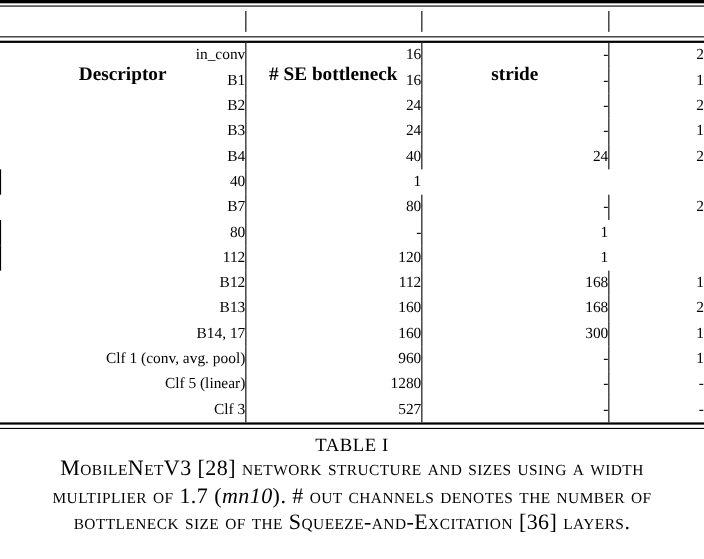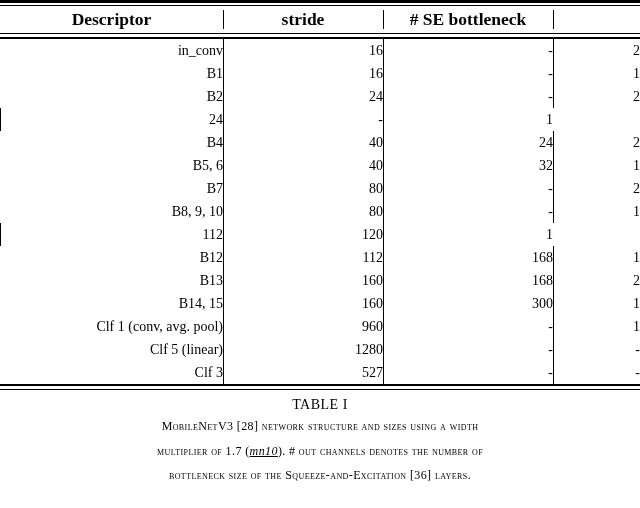--- a/index.html
+++ b/index.html
@@ -29,20 +29,21 @@
     position: relative;
     height: 27px;
   }
   .thead .grid-row { height: 27px; }
   .th {
     font-weight: bold;
     font-size: 17.5px;
     line-height: 27px;
     text-align: center;
     white-space: nowrap;
+    margin-top: 48px;
   }
   .hsep {
     position: absolute;
     top: 4px;
     height: 19px;
     width: 0;
     border-left: 1.5px solid #000;
   }
   .hsep.s1 { left: 223px; }
   .hsep.s2 { left: 383px; }
@@ -58,50 +59,49 @@
     overflow: hidden;
   }
   .td.vline { border-left: 1.5px solid #000; }
 
   
   .caption {
     margin-top: 5px;
     text-align: center;
   }
   .cap-label {
-    font-size: 14px;
+    font-size: 17px;
     line-height: 19px;
     letter-spacing: 0.5px;
     white-space: nowrap;
   }
   .cap-line {
     font-variant: small-caps;
-    font-size: 12px;
+    font-size: 20px;
     line-height: 24.5px;
     letter-spacing: 0.4px;
     white-space: nowrap;
   }
   .cap-line .it {
     font-variant: normal;
     font-style: italic;
-    text-decoration: underline;
   }
 </style>
 </head>
 <body>
 
 <div class="page">
 
   <div class="rule-double-top"></div>
 
   <div class="thead">
     <div class="grid-row">
       <div class="th">Descriptor</div>
+      <div class="th"># SE bottleneck</div>
       <div class="th">stride</div>
-      <div class="th"># SE bottleneck</div>
     </div>
     <div class="hsep s1"></div>
     <div class="hsep s2"></div>
     <div class="hsep s3"></div>
   </div>
 
   <div class="rule-double-header"></div>
 
   <div class="tbody">
     <div class="grid-row">
@@ -119,48 +119,46 @@
     </div>
 
     <div class="grid-row">
       <div class="td">B2</div>
       <div class="td vline">24</div>
       <div class="td vline">-</div>
       <div class="td vline">2</div>
     </div>
 
     <div class="grid-row">
+      <div class="td">B3</div>
       <div class="td vline">24</div>
       <div class="td vline">-</div>
       <div class="td vline">1</div>
     </div>
 
     <div class="grid-row">
       <div class="td">B4</div>
       <div class="td vline">40</div>
       <div class="td vline">24</div>
       <div class="td vline">2</div>
     </div>
 
     <div class="grid-row">
-      <div class="td">B5, 6</div>
       <div class="td vline">40</div>
-      <div class="td vline">32</div>
       <div class="td vline">1</div>
     </div>
 
     <div class="grid-row">
       <div class="td">B7</div>
       <div class="td vline">80</div>
       <div class="td vline">-</div>
       <div class="td vline">2</div>
     </div>
 
     <div class="grid-row">
-      <div class="td">B8, 9, 10</div>
       <div class="td vline">80</div>
       <div class="td vline">-</div>
       <div class="td vline">1</div>
     </div>
 
     <div class="grid-row">
       <div class="td vline">112</div>
       <div class="td vline">120</div>
       <div class="td vline">1</div>
     </div>
@@ -173,21 +171,21 @@
     </div>
 
     <div class="grid-row">
       <div class="td">B13</div>
       <div class="td vline">160</div>
       <div class="td vline">168</div>
       <div class="td vline">2</div>
     </div>
 
     <div class="grid-row">
-      <div class="td">B14, 15</div>
+      <div class="td">B14, 17</div>
       <div class="td vline">160</div>
       <div class="td vline">300</div>
       <div class="td vline">1</div>
     </div>
 
     <div class="grid-row">
       <div class="td">Clf 1 (conv, avg. pool)</div>
       <div class="td vline">960</div>
       <div class="td vline">-</div>
       <div class="td vline">1</div>

